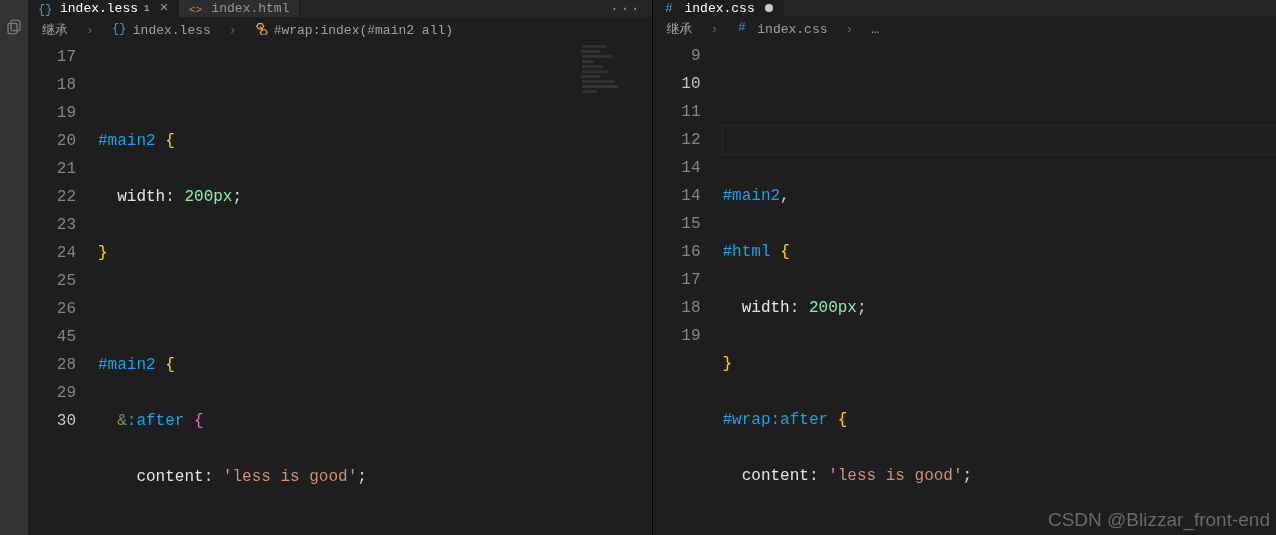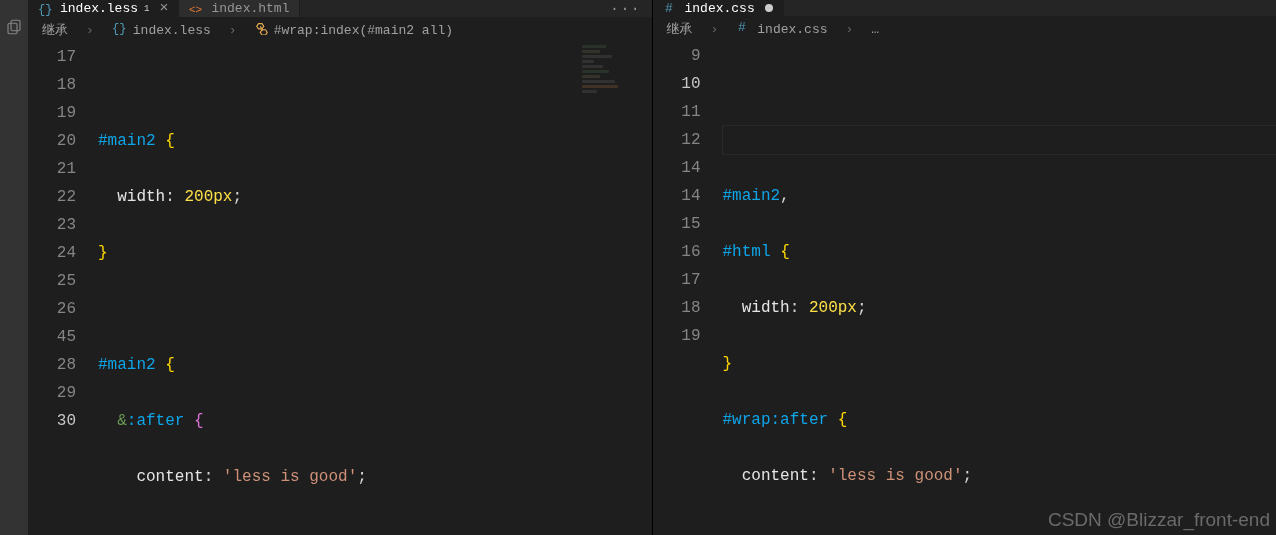--- a/index.html
+++ b/index.html
@@ -29,21 +29,21 @@
 .code .row { height:28px; }
 .code .row.active { background:#2a2d2e00; }
 .minimap { position:absolute; right:10px; top:0; width:60px; height:100%; opacity:0.35; pointer-events:none; }
 .minimap .blk { height:3px; margin:2px 0; background:#555; border-radius:1px; }
 .minimap .blk.g { background:#3e5c3e; }
 .minimap .blk.y { background:#5c5c3e; }
 .minimap .blk.o { background:#7a5a30; }
 .comment { color:#6A9955; }
 .selector { color:#0ea5e9; }
 .prop { color:#e5e5e5; }
-.value { color:#fde047; }
+.value { color:#86efac; }
 .string { color:#ce9178; }
 .punct { color:#ffd700; }
 .punct2 { color:#da70d6; }
 .amp { color:#6a9955; }
 .watermark { position:absolute; right:6px; bottom:4px; color:#6a6a6a; font-size:19px; font-family:sans-serif; }
 .less-icon svg { width:16px; height:16px; }
 .html-icon svg { width:16px; height:16px; }
 .css-icon svg { width:16px; height:16px; }
 </style>
 </head>

